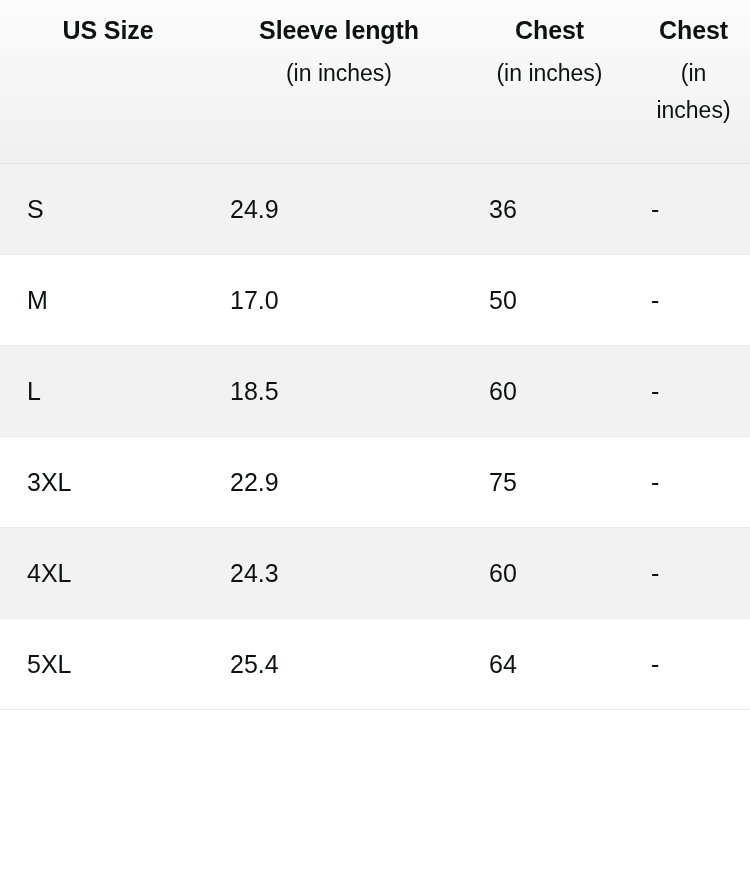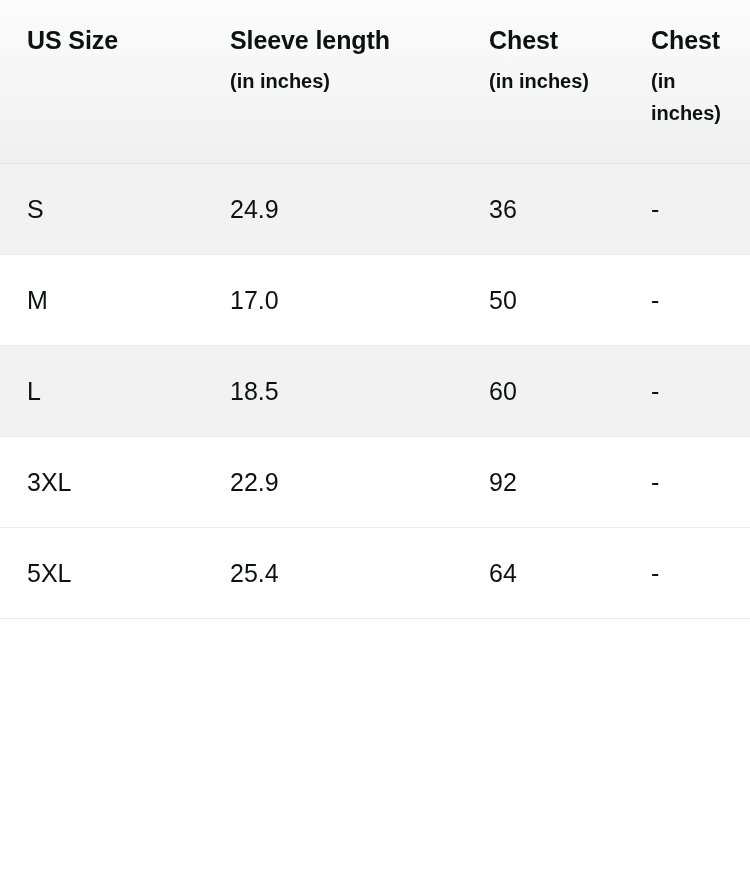--- a/index.html
+++ b/index.html
@@ -27,38 +27,38 @@
   .col-chest  { width: 162px; }
   .col-waist  { width: 126px; }
 
   
   .size-chart thead tr {
     background: linear-gradient(to bottom, #fbfbfb 0%, #f7f7f7 45%, #f0f0f0 100%);
   }
   .size-chart thead th {
     height: 163px;
     vertical-align: top;
-    text-align: left;
-    padding: 26px 14px 0 27px;
+    text-align: center;
+    padding: 16px 14px 0 27px;
     box-sizing: border-box;
     border-bottom: 1px solid #e3e3e3;
     font-weight: normal;
   }
   .th-title {
     display: block;
     font-size: 25px;
     font-weight: bold;
     line-height: 1.18;
     letter-spacing: -0.1px;
     color: #0f1111;
   }
   .th-sub {
     display: block;
-    font-size: 20px;
-    font-weight: bold;
+    font-size: 23px;
+    font-weight: normal;
     line-height: 1.62;
     margin-top: 9px;
     color: #0f1111;
   }
 
   
   .size-chart tbody tr {
     height: 91px;
     background: #ffffff;
   }
@@ -125,21 +125,27 @@
     </tr>
     <tr class="striped">
       <td>L</td>
       <td>18.5</td>
       <td>60</td>
       <td>-</td>
     </tr>
     <tr>
       <td>3XL</td>
       <td>22.9</td>
-      <td>92</td>
+      <td>75</td>
+      <td>-</td>
+    </tr>
+    <tr class="striped">
+      <td>4XL</td>
+      <td>24.3</td>
+      <td>60</td>
       <td>-</td>
     </tr>
     <tr>
       <td>5XL</td>
       <td>25.4</td>
       <td>64</td>
       <td>-</td>
     </tr>
   </tbody>
 </table>

